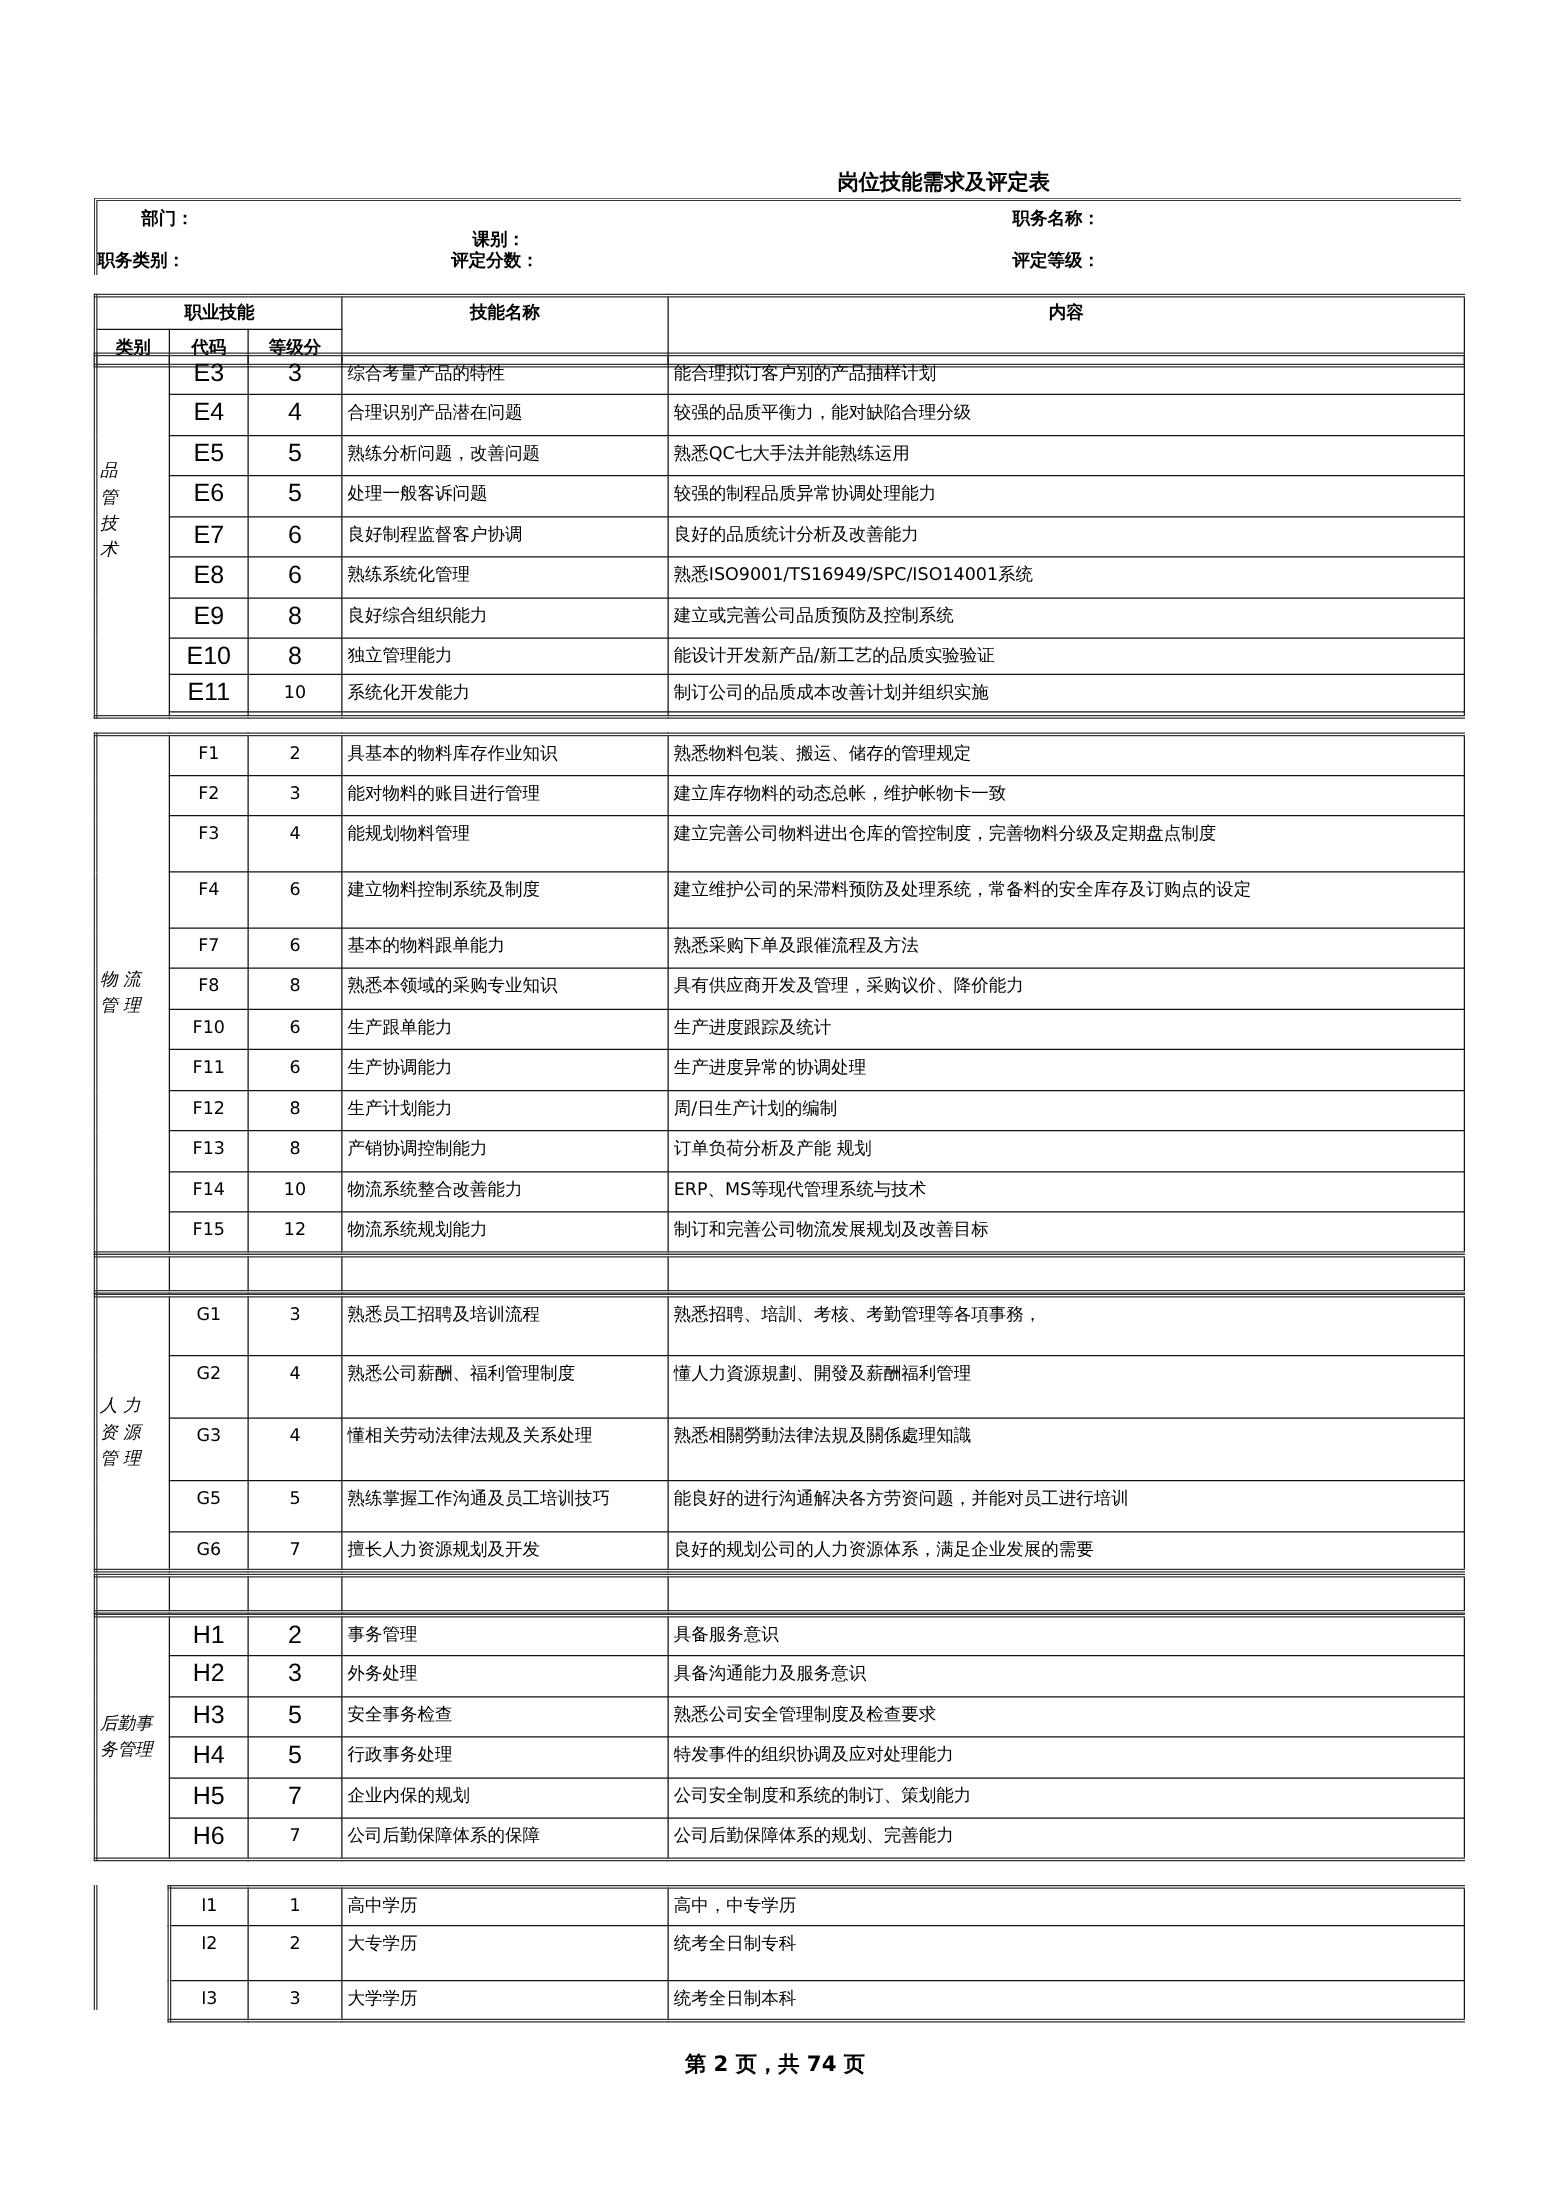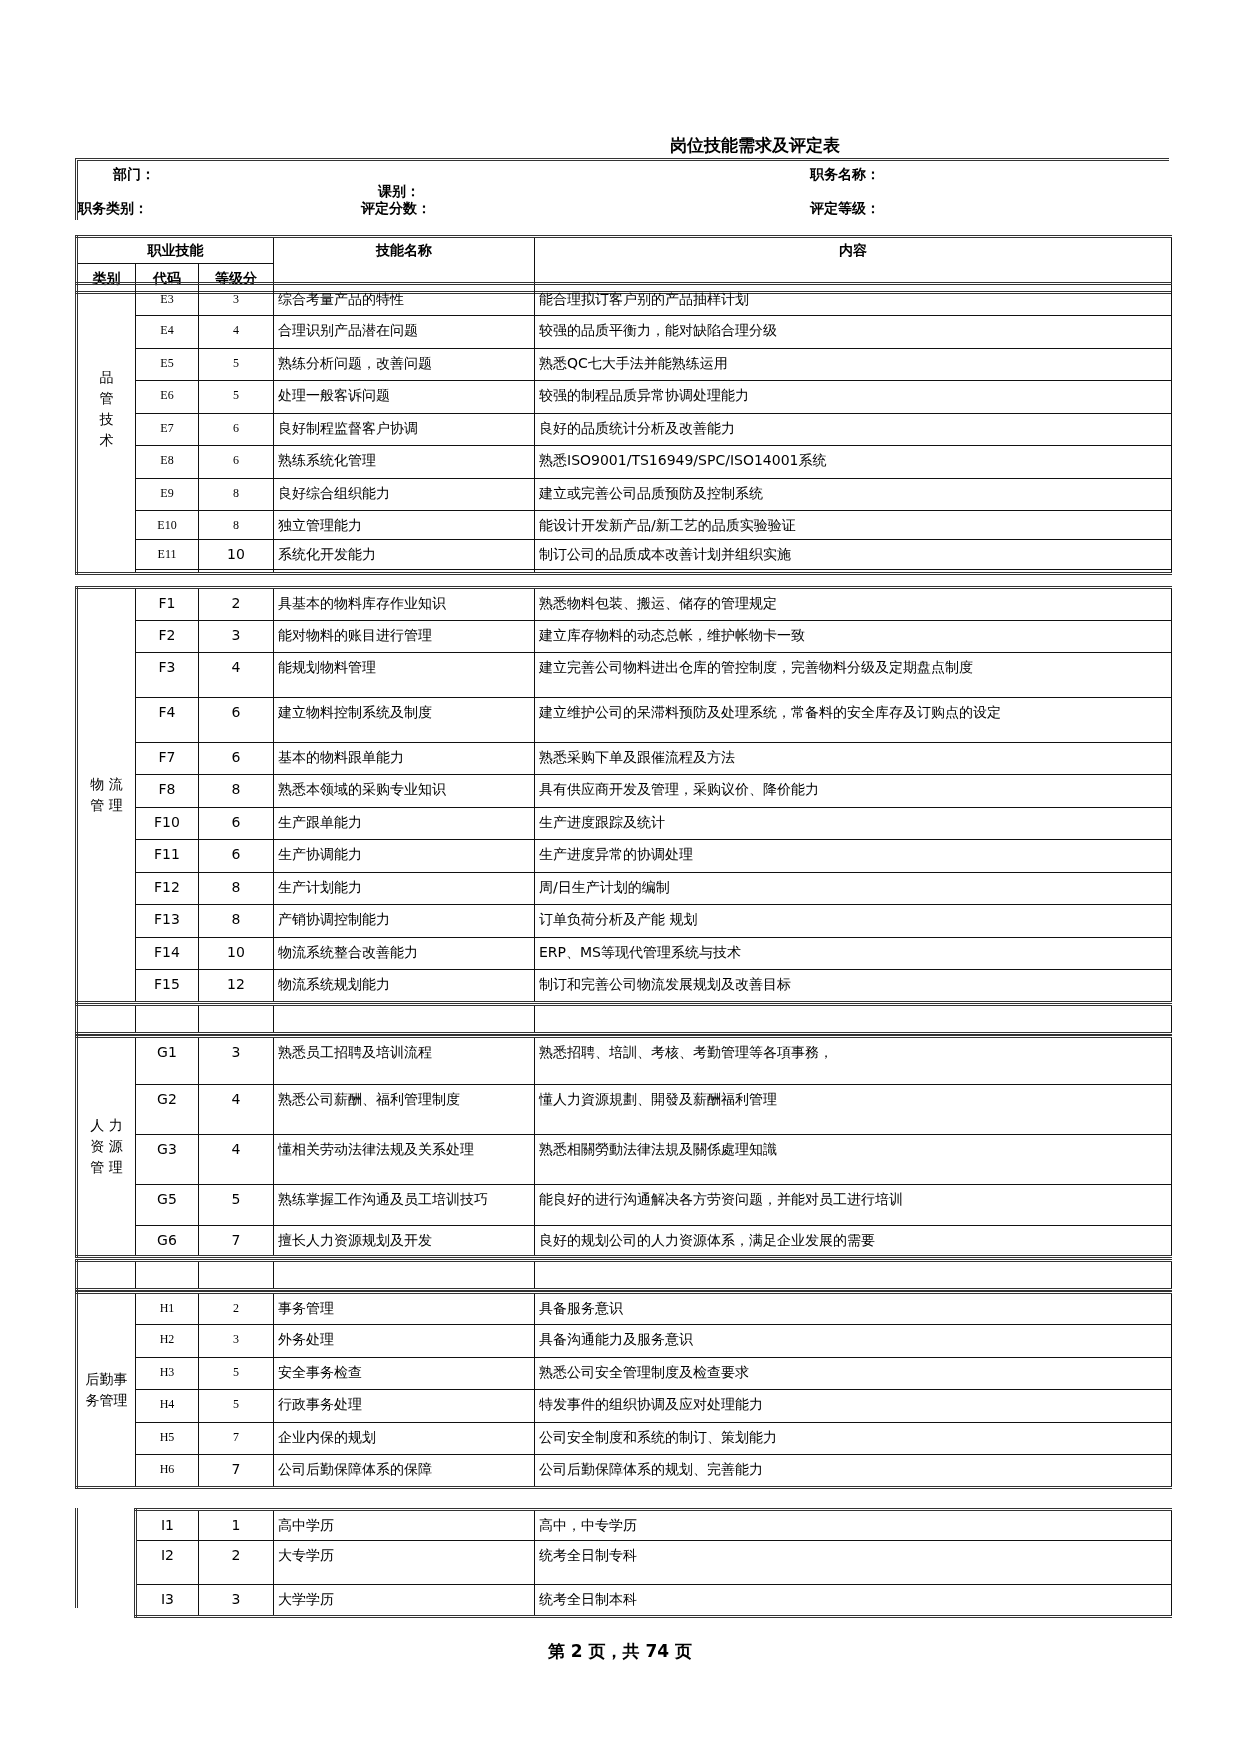--- a/index.html
+++ b/index.html
@@ -21,22 +21,22 @@
   table.grid {
     position: absolute; border-collapse: collapse; table-layout: fixed;
     font-size: 14px;
   }
   table.grid td {
     border: 1.5px solid #111; padding: 0 4px; vertical-align: top;
     box-sizing: border-box; overflow: hidden; white-space: nowrap;
     line-height: 18px; padding-top: 5px;
   }
   table.grid td.c { text-align: center; }
-  table.grid td.serif { font-family: Liberation Serif, serif; font-size: 12px; }
-  table.grid td.cat { text-align: center; vertical-align: middle; white-space: normal; line-height: 21px; padding: 0 2px; }
+  table.grid td.serif { font-family: Liberation Sans, sans-serif; font-size: 20px; }
+  table.grid td.cat { vertical-align: middle; white-space: normal; line-height: 21px; padding: 0 2px; font-style: italic; }
   table.grid.dbl { border-top: 3px double #333; border-bottom: 3px double #333; border-left: 3px double #333; }
   th.h, td.h { font-weight: bold; text-align: center; }
   .footer {
     position: absolute; left: 0; width: 1240px; top: 1640px; text-align: center;
     font-size: 17px; font-weight: bold;
   }
   .edge-left {
     position: absolute; left: 75px; top: 1508px; width: 3px; height: 100px;
     border-left: 1px solid #333; border-right: 1px solid #333; box-sizing: border-box;
   }

